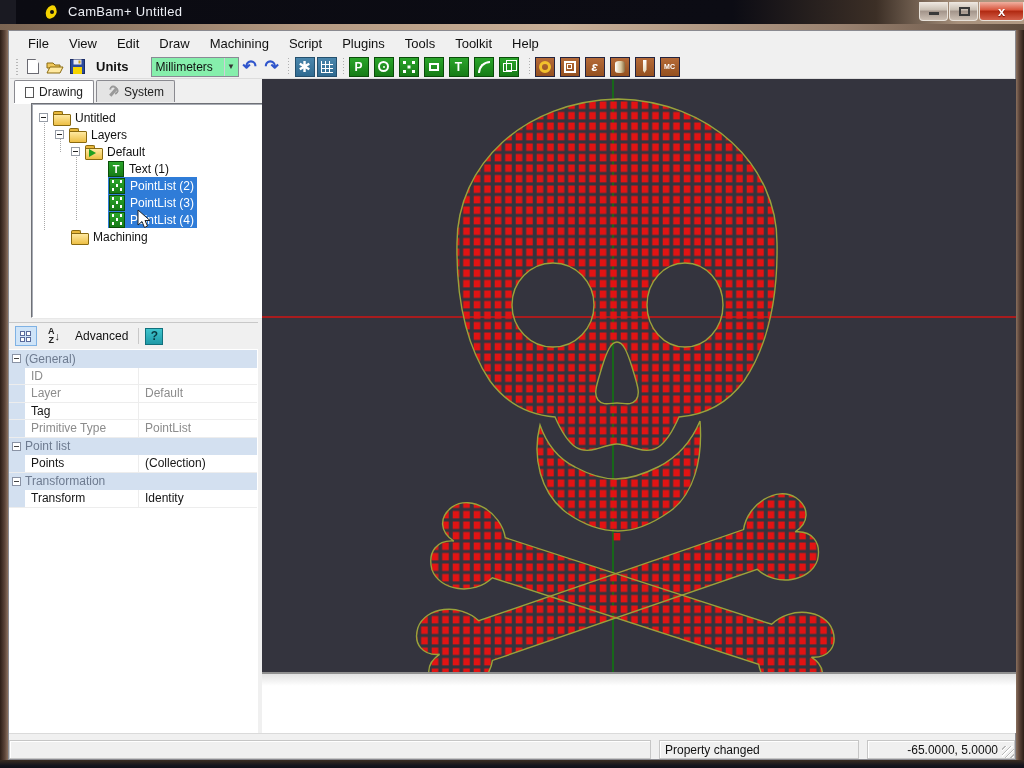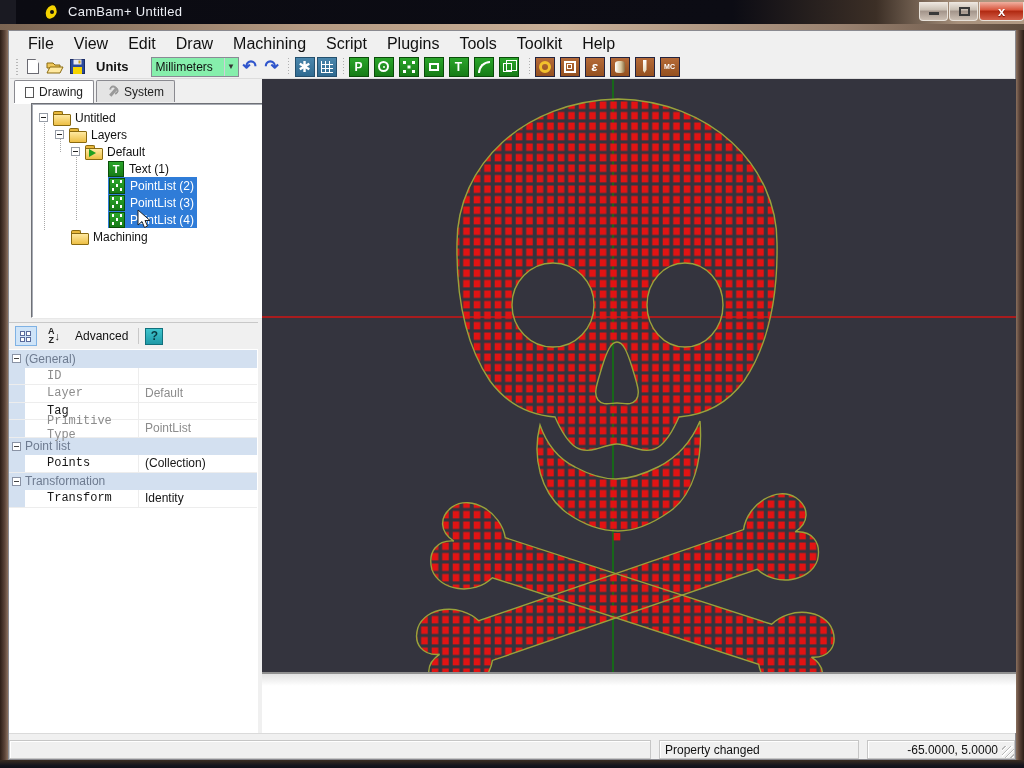--- a/index.html
+++ b/index.html
@@ -25,21 +25,21 @@
     font-size:13px; font-weight:bold; text-shadow:0 1px 1px #701005; }
   .frameband { left:0; top:24px; width:1024px; height:6px;
     background:linear-gradient(90deg,#7a6452,#b59a82 30%,#c8af97 55%,#9a8270 82%,#5f4c3e); }
   .edge-l { left:0; top:30px; width:8px; height:730px; background:linear-gradient(90deg,#2b1d16,#5c453a 60%,#8a705e); }
   .edge-r { right:0; top:30px; width:8px; height:730px; background:linear-gradient(90deg,#8a705e,#5c453a 40%,#2b1d16); }
   .edge-b { left:0; top:760px; width:1024px; height:8px; background:linear-gradient(#3a2c22,#14141d 70%,#10101a); }
   .client { left:8px; top:30px; width:1008px; height:730px; background:#f0f0f0; border:1px solid #8a8a90; }
 
   
   .menubar { left:10px; top:32px; width:1004px; height:23px; display:flex; align-items:center; padding-left:8px; }
-  .mitem { padding:3px 10px; font-size:16px; color:#101010; }
+  .mitem { padding:3px 10px; font-size:13px; color:#101010; }
 
   
   .toolbar { left:10px; top:55px; width:1004px; height:24px; display:flex; align-items:center;
     border-bottom:1px solid #dcdcdc; }
   .grip { width:5px; height:16px; margin:0 4px 0 6px;
     background:repeating-linear-gradient(180deg,#b8b8b8 0 1px,transparent 1px 3px); width:2px; }
   .tsep { width:1px; height:18px; margin:0 5px;
     background:repeating-linear-gradient(180deg,#b0b0b0 0 1px,transparent 1px 3px); }
   .tbtn { width:22px; height:21px; display:flex; align-items:center; justify-content:center; position:relative; }
   .pageico { width:12px; height:15px; background:#fff; border:1px solid #6a6a72;
@@ -120,22 +120,22 @@
   .catglyph { width:12px; height:11px; display:grid; grid-template-columns:5px 5px; gap:1px; }
   .catglyph i { background:#fff; border:1px solid #5a6a9a; display:block; }
   .azglyph { font-size:9px; font-weight:bold; color:#222; line-height:1; text-align:center; }
   .advanced { font-size:12px; color:#111; padding:0 4px; }
   .psep { width:1px; height:16px; background:#c8c8c8; }
   .helpbtn { width:18px; height:17px; background:linear-gradient(#3fc4cc,#1f9aa8); border:1px solid #11707c;
     color:#083a42; font-weight:bold; font-size:12px; display:flex; align-items:center; justify-content:center; }
   .pgrid { position:absolute; left:0; top:27px; width:248px; }
   .prow { display:flex; height:17.5px; font-size:12px; align-items:center; border-bottom:1px solid #ededed; position:relative; }
   .prow .gutter { width:16px; height:100%; background:#d3e0f0; flex:none; }
-  .prow .pname { width:114px; padding-left:22px; flex:none; border-right:1px solid #ededed; height:100%;
-    display:flex; align-items:center;font-family:Liberation Mono, monospace; }
+  .prow .pname { width:114px; padding-left:6px; flex:none; border-right:1px solid #ededed; height:100%;
+    display:flex; align-items:center; }
   .prow .pval { flex:1; padding-left:6px; }
   .pcat { display:flex; height:17.5px; align-items:center; background:#d3e0f0; color:#6e7b90;
     font-size:12px; gap:4px; padding-left:3px; }
   .pcat .pbox { width:9px; height:9px; border:1px solid #8a93a5; background:#fff; position:relative; flex:none; }
   .pcat .pbox::after { content:""; position:absolute; left:1px; top:3px; width:5px; height:1px; background:#444; }
   .ro { color:#8c8c8c; } .rw { color:#151515; }
 
   
   .canvas { left:262px; top:79px; width:754px; height:593px; background:#34343e; }
   .canvline { left:262px; top:672px; width:754px; height:2px; background:#909090; }

